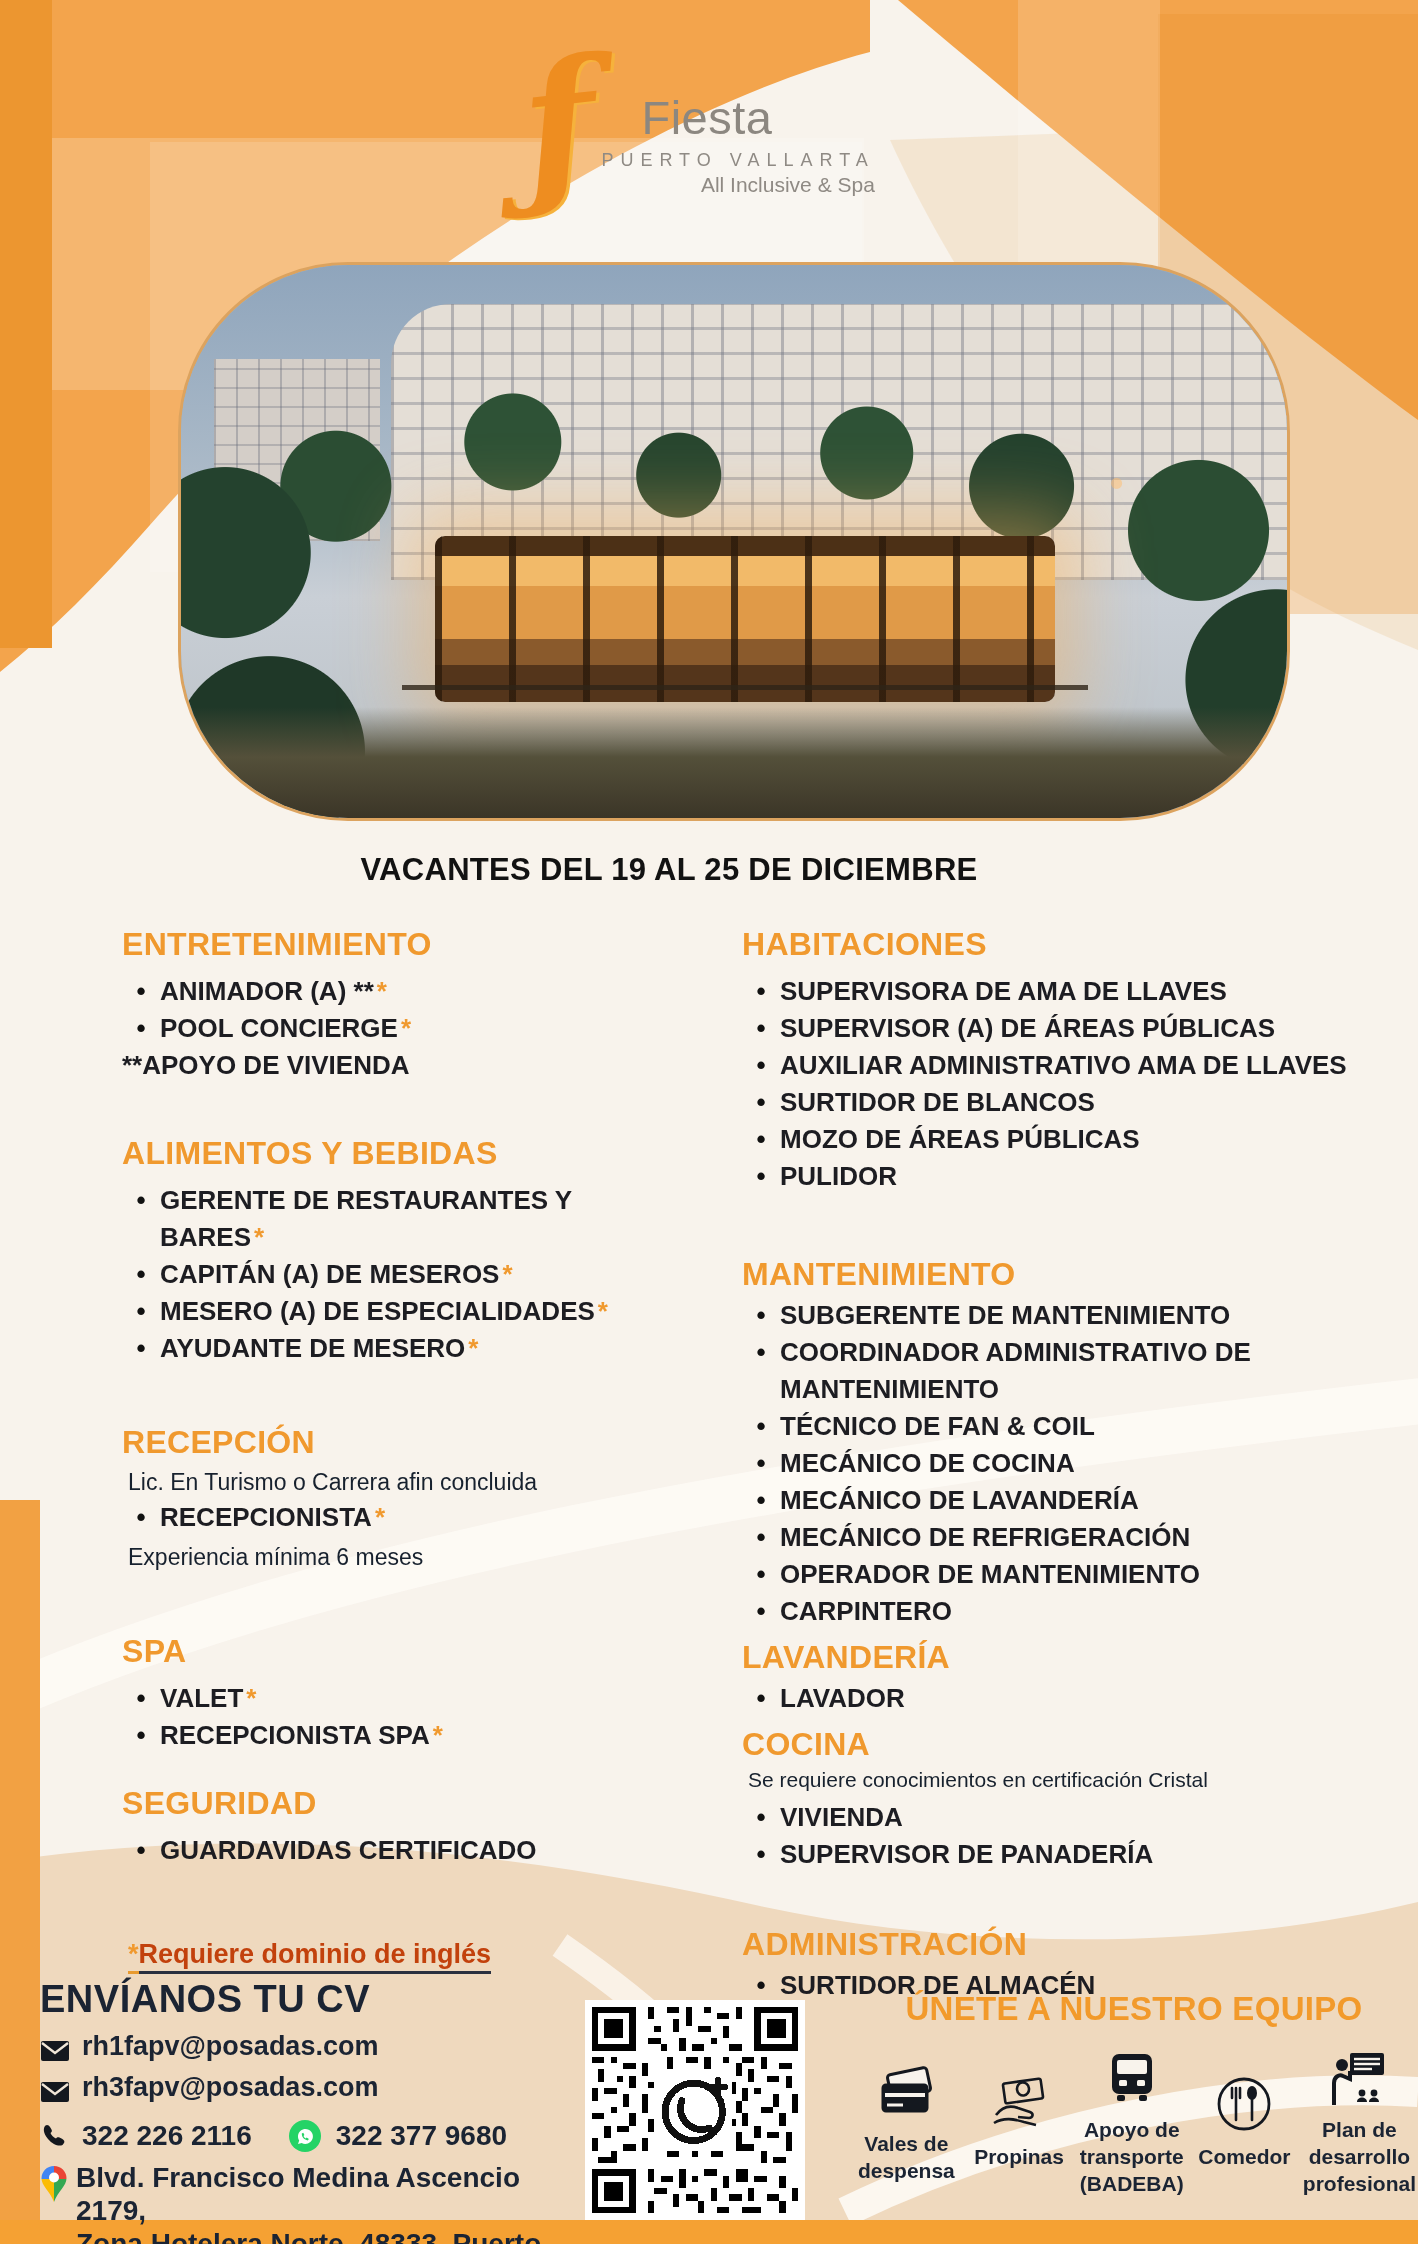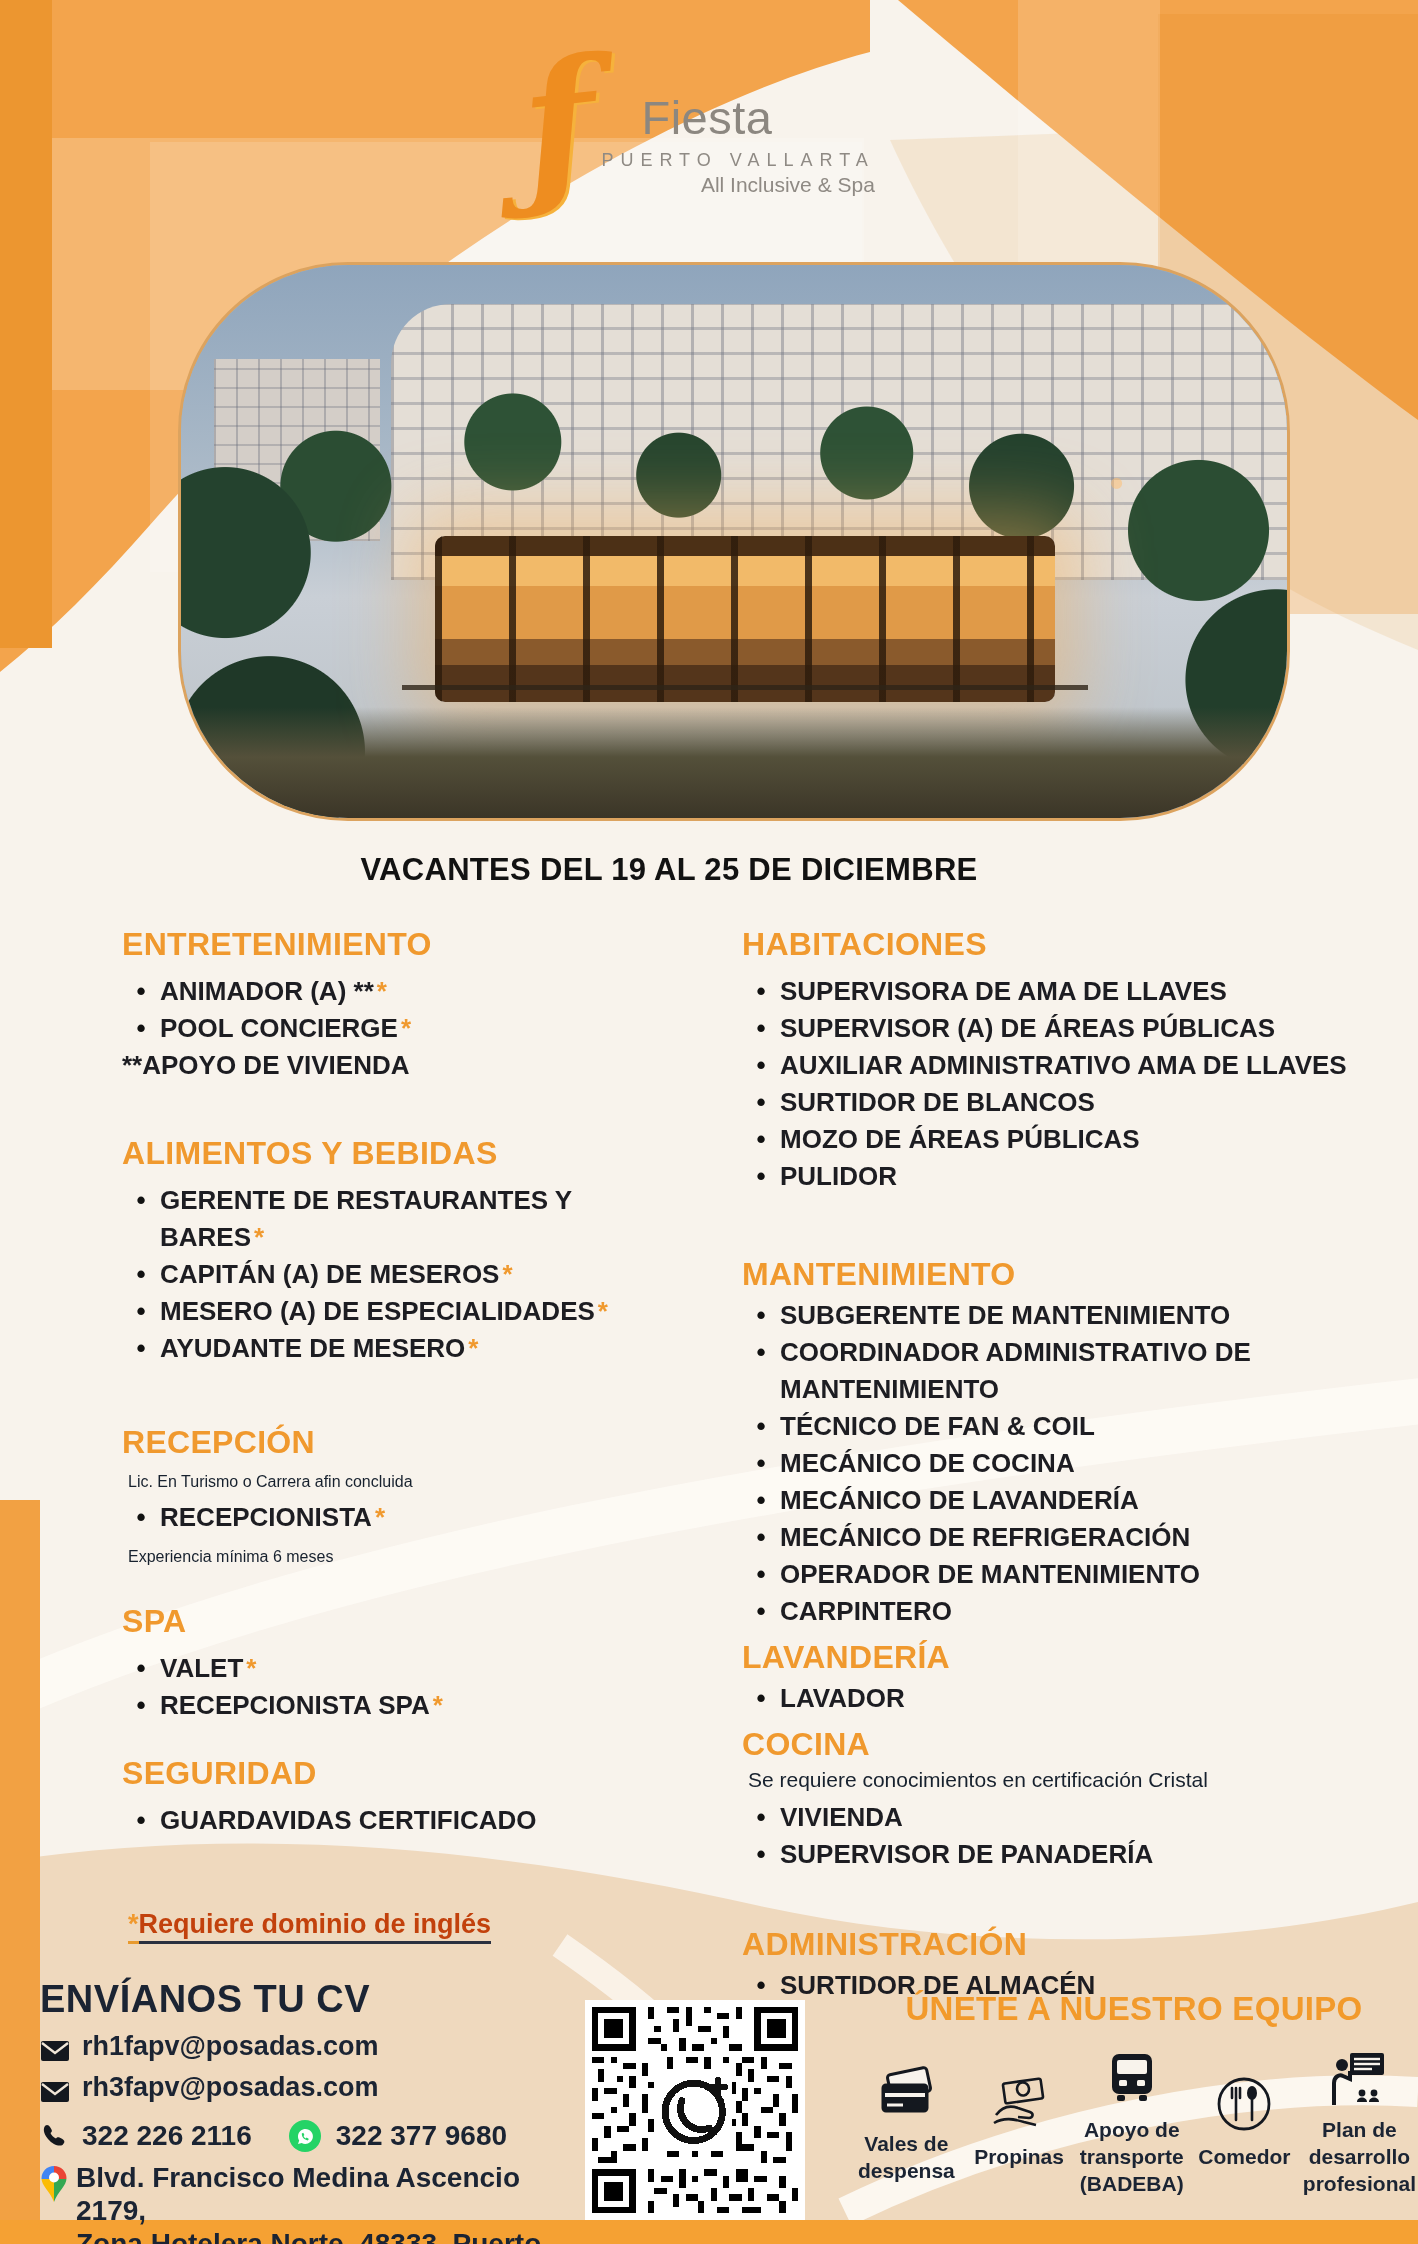--- a/index.html
+++ b/index.html
@@ -66,24 +66,24 @@
   
   .col{position:absolute;z-index:3;}
   .col-left{left:122px;top:925px;width:540px;}
   .col-right{left:742px;top:925px;width:616px;}
   .sec h2{margin:0;font-size:32px;line-height:38px;font-weight:bold;color:#F0992E;letter-spacing:.3px;}
   .sec ul{list-style:none;margin:10px 0 0;padding:0;}
   .sec li{display:flex;font-size:26px;font-weight:bold;color:#1D1D22;line-height:37px;}
   .blt{flex:0 0 38px;text-align:center;color:#111;}
   .lbl{white-space:pre-wrap;}
   .star{color:#F0992E;margin-left:3px;}
-  .note{font-size:16px;font-weight:normal;color:#17212E;margin:6px 0 0 6px;line-height:30px;}
+  .note{font-size:23px;font-weight:normal;color:#17212E;margin:6px 0 0 6px;line-height:30px;}
   #sec-alimentos{margin-top:50px;}
   #sec-recepcion{margin-top:56px;}
-  #sec-spa{margin-top:30px;}
+  #sec-spa{margin-top:60px;}
   #sec-seguridad{margin-top:30px;}
   #sec-mantenimiento{margin-top:60px;}
   #sec-lavanderia{margin-top:8px;}
   #sec-cocina{margin-top:8px;}
   #sec-administracion{margin-top:52px;}
   .footnote{margin-top:70px;margin-left:6px;font-size:27px;font-weight:bold;}
   .footnote .fn-star{color:#F0992E;border-bottom:3px solid #E89A2E;padding-bottom:2px;}
   .footnote .fn-text{color:#c2410c;border-bottom:3px solid #2A3140;padding-bottom:2px;}
 
   

